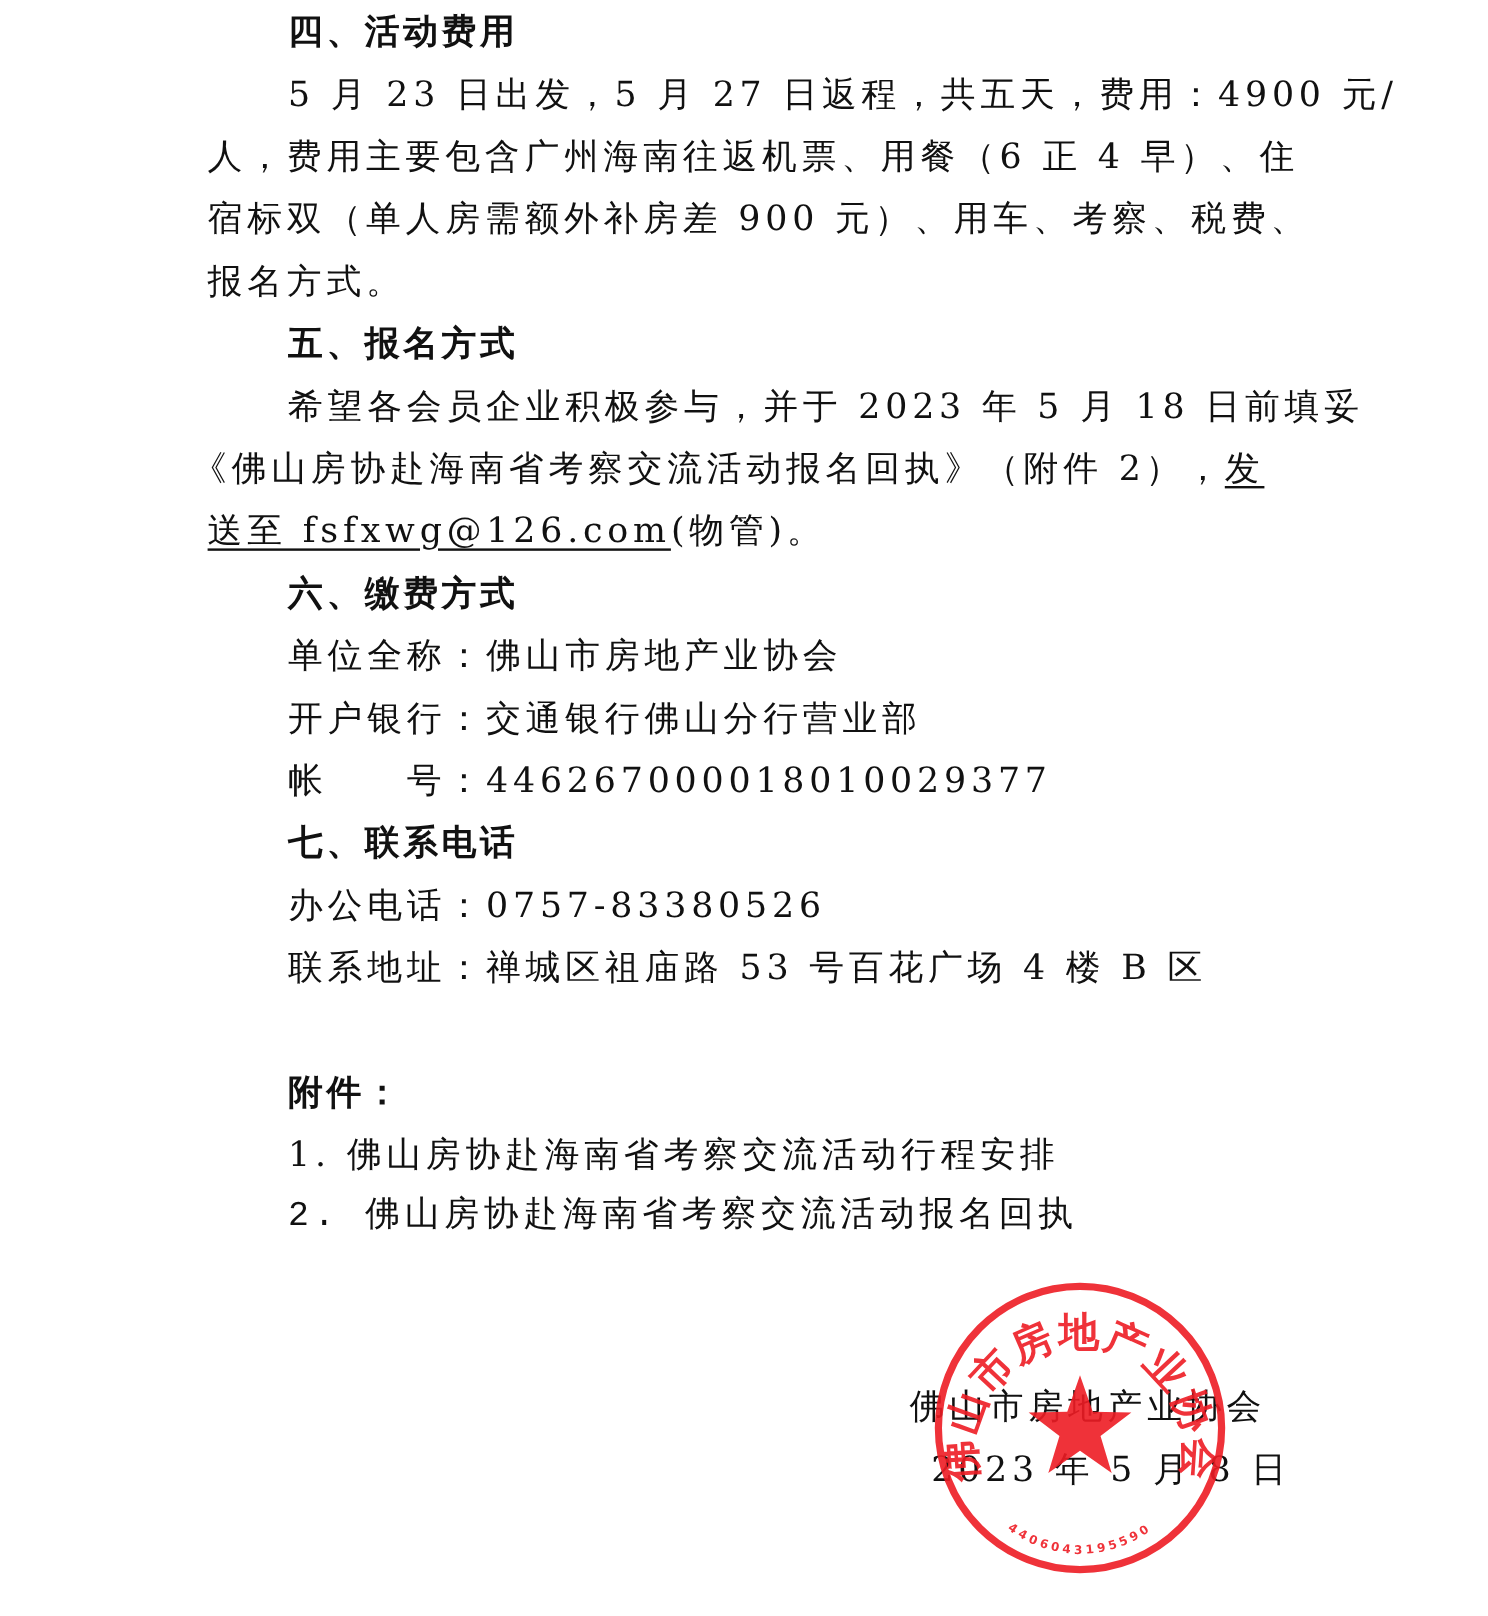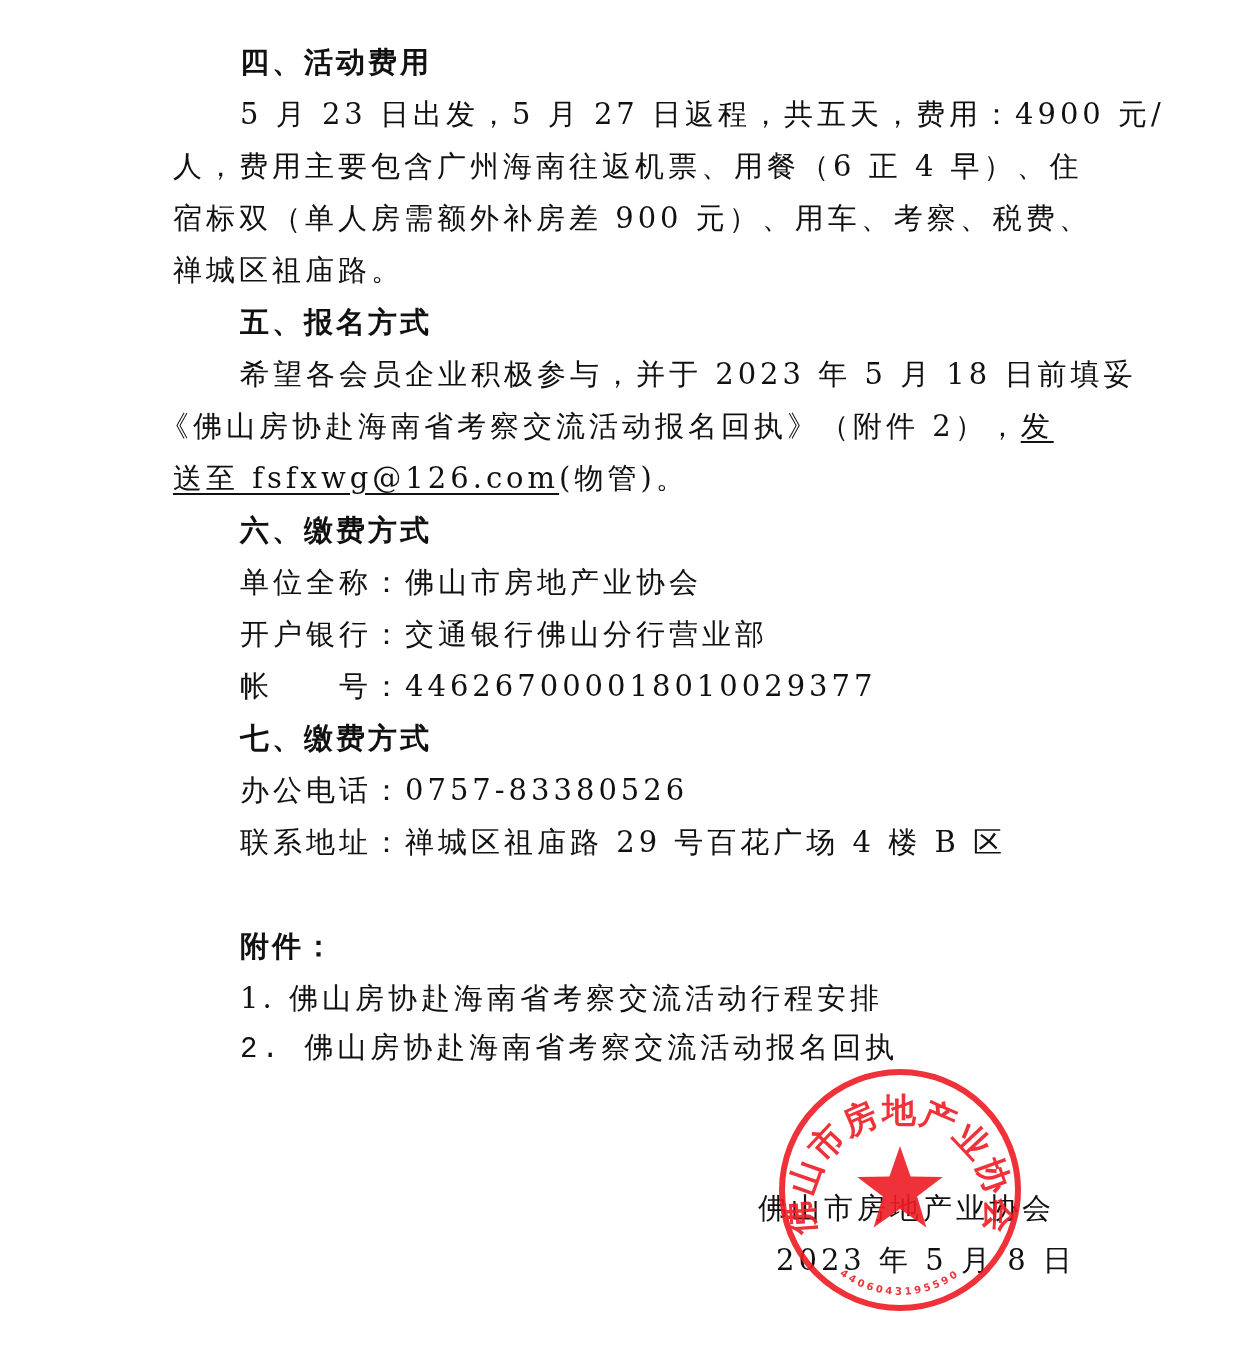--- a/index.html
+++ b/index.html
@@ -7,40 +7,39 @@
       width: 1240px; height: 1347px; position: relative; overflow: hidden;
       font-family: "DejaVu Serif", "Liberation Serif", serif;
       color: #111111;
     }
     .line {
       position: absolute;
       font-size: 29px;
       line-height: 40px;
       white-space: nowrap;
       letter-spacing: 4px;
-      margin-top: 36px;
     }
     .heading {
       font-family: "DejaVu Sans", "Liberation Sans", sans-serif;
       font-weight: bold;
       letter-spacing: 3px;
     }
     .u { text-decoration: underline; text-underline-offset: 5px; }
     .seal {
       position: absolute; left: 776px; top: 1066px; width: 248px; height: 248px;
     }
   </style>
 </head>
 <body>
 
 <div class="line heading" style="left:240px; top:6px;">四、活动费用</div>
 <div class="line" style="left:240px; top:58px;">5 月 23 日出发，5 月 27 日返程，共五天，费用：4900 元/</div>
 <div class="line" style="left:173px; top:110px;">人，费用主要包含广州海南往返机票、用餐（6 正 4 早）、住</div>
 <div class="line" style="left:173px; top:162px;">宿标双（单人房需额外补房差 900 元）、用车、考察、税费、</div>
-<div class="line" style="left:173px; top:214px;">禅城区祖庙路。</div>
+<div class="line" style="left:173px; top:214px;">报名方式。</div>
 
 <div class="line heading" style="left:240px; top:266px;">五、报名方式</div>
 <div class="line" style="left:240px; top:318px;">希望各会员企业积极参与，并于 2023 年 5 月 18 日前填妥</div>
 <div class="line" style="left:160px; top:370px;">
   <span>《佛山房协赴海南省考察交流活动报名回执》（附件 2），</span><span class="u">发</span>
 </div>
 <div class="line" style="left:173px; top:422px;">
   <span class="u">送至 fsfxwg@126.com</span><span>(物管)。</span>
 </div>
 
@@ -48,26 +47,26 @@
 <div class="line" style="left:240px; top:526px;">
   <span>单位全称：</span><span>佛山市房地产业协会</span>
 </div>
 <div class="line" style="left:240px; top:578px;">
   <span>开户银行：</span><span>交通银行佛山分行营业部</span>
 </div>
 <div class="line" style="left:240px; top:630px;">
   <span>帐　　号：</span><span>446267000018010029377</span>
 </div>
 
-<div class="line heading" style="left:240px; top:682px;">七、缴费方式</div>
+<div class="line heading" style="left:240px; top:682px;">七、联系电话</div>
 <div class="line" style="left:240px; top:734px;">
   <span>办公电话：</span><span>0757-83380526</span>
 </div>
 <div class="line" style="left:240px; top:786px;">
-  <span>联系地址：</span><span>禅城区祖庙路 29 号百花广场 4 楼 B 区</span>
+  <span>联系地址：</span><span>禅城区祖庙路 53 号百花广场 4 楼 B 区</span>
 </div>
 
 <div class="line heading" style="left:240px; top:890px;">附件：</div>
 <div class="line" style="left:240px; top:942px;">1. 佛山房协赴海南省考察交流活动行程安排</div>
 <div class="line" style="left:240px; top:994px;font-family:Liberation Mono, monospace;">2. 佛山房协赴海南省考察交流活动报名回执</div>
 
 <div class="line" style="left:758px; top:1152px;">佛山市房地产业协会</div>
 <div class="line" style="left:776px; top:1204px;">2023 年 5 月 8 日</div>
 
 <div class="seal">

